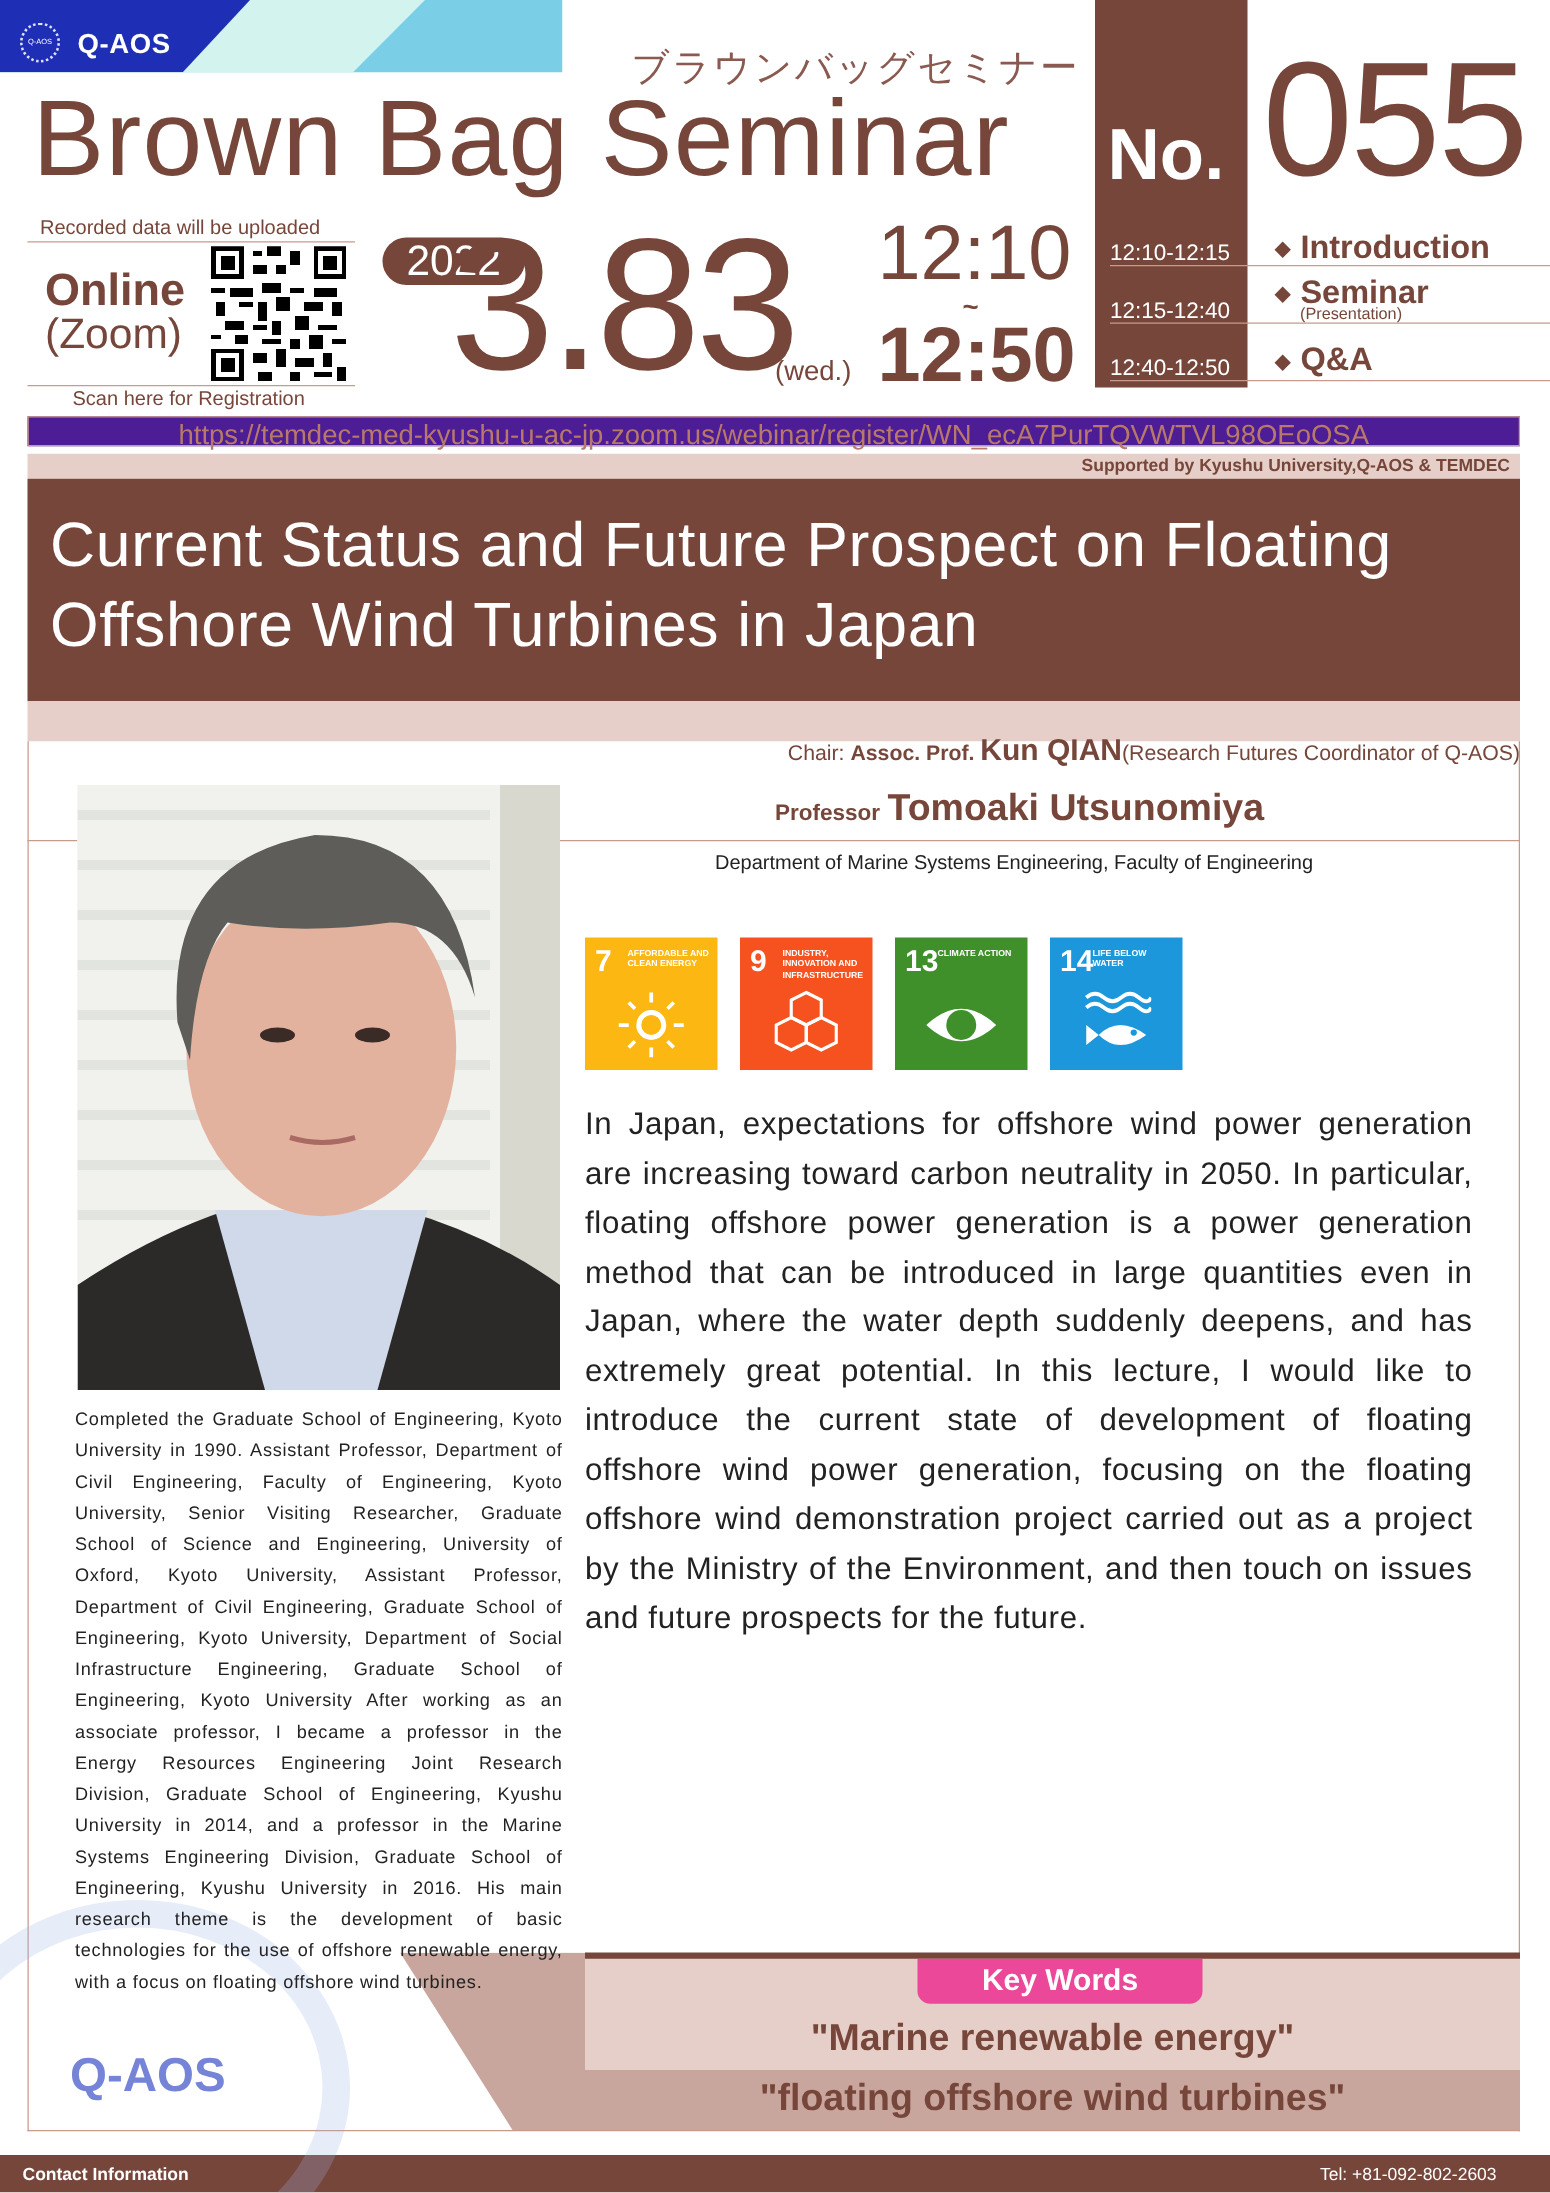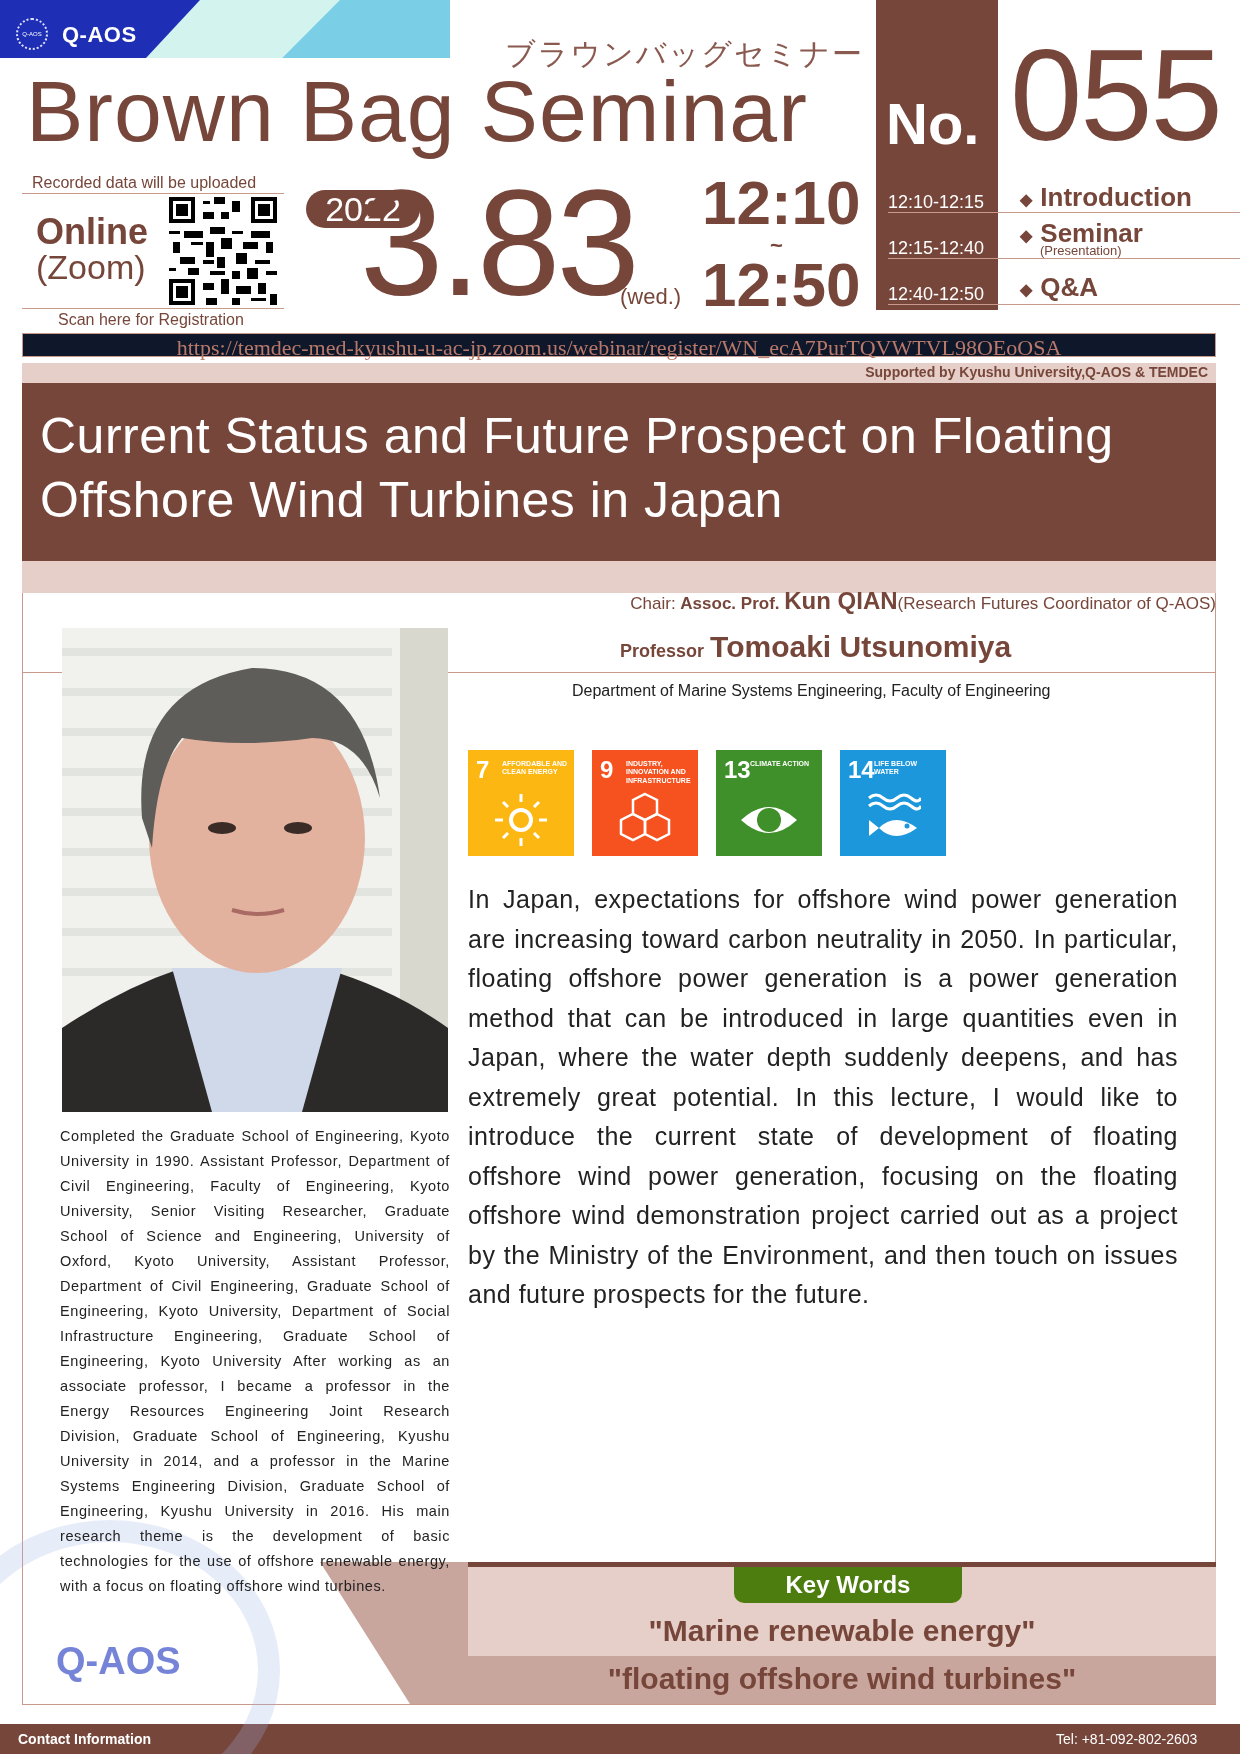--- a/index.html
+++ b/index.html
@@ -35,26 +35,26 @@
   .online { left: 36px; top: 214px; font-size: 36px; font-weight: bold; color:#77463a; line-height: 1; }
   .zoomtxt { left: 36px; top: 250px; font-size: 34px; color:#77463a; line-height: 1; }
   .qr { left: 168px; top: 197px; width: 110px; height: 108px; }
   .scan-line { left: 22px; top: 308px; width: 262px; height: 1px; background:#c89a8c; }
   .scan { left: 58px; top: 311px; font-size: 16px; color: #77463a; }
 
   
   .year-pill { left: 306px; top: 190px; width: 114px; height: 38px; border-radius: 19px; background:#77463a; color:#fff; font-size: 34px; text-align: center; line-height: 38px; }
   .date { left: 360px; top: 168px; font-size: 150px; color:#77463a; line-height: 1; letter-spacing: -4px; }
   .wed { left: 620px; top: 284px; font-size: 22px; color:#77463a; }
-  .time1 { left: 702px; top: 172px; font-size: 62px; font-weight: bold; color:#77463a; line-height: 1; }
+  .time1 { left: 702px; top: 172px; font-size: 62px; font-weight: normal; color:#77463a; line-height: 1; }
   .tilde { left: 770px; top: 233px; font-size: 22px; font-weight: bold; color:#77463a; }
   .time2 { left: 702px; top: 254px; font-size: 62px; font-weight: bold; color:#77463a; line-height: 1; }
 
   
-  .url-box { left: 22px; top: 333px; width: 1194px; height: 24px; border: 1.5px solid #c89a8c; background: #0f172a; font-family: Liberation Serif, serif; }
+  .url-box { left: 22px; top: 333px; width: 1194px; height: 24px; border: 1.5px solid #c89a8c; background: #4c1d95; }
   .url { width: 100%; text-align: center; font-size: 22px; color: #b8796a; line-height: 28px; }
   .support-bar { left: 22px; top: 363px; width: 1194px; height: 20px; background: #e6cfc8; }
   .support { right: 8px; top: 1px; font-size: 14px; color: #77463a; font-weight: bold; position:absolute; }
 
   
   .title-block { left: 22px; top: 383px; width: 1194px; height: 178px; background: #77463a; }
   .talk-title { left: 40px; top: 404px; width: 1180px; font-size: 50px; line-height: 64px; color: #fff; letter-spacing: 0.5px; }
   .chair-bar { left: 22px; top: 561px; width: 1194px; height: 32px; background: #e6cfc8; }
   .chair { position:absolute; right: 0; top: 6px; font-size: 17px; color:#77463a;margin-top:20px; }
   .chair b { font-weight: bold; }
@@ -81,21 +81,21 @@
 
   
   .wm { left: -60px; top: 1520px; width: 340px; height: 300px; border-radius: 50%; border: 22px solid rgba(160,180,230,0.25); z-index: 1; }
   .wm-text { left: 56px; top: 1640px; font-size: 38px; font-weight: bold; color: rgba(60,80,200,0.7); z-index: 1; }
 
   
   .kw-tri { left: 320px; top: 1562px; width: 150px; height: 142px; background: #c8a69d; clip-path: polygon(0 0, 100% 0, 100% 100%, 60% 100%); }
   .kw-bg1 { left: 468px; top: 1564px; width: 748px; height: 92px; background: #e6cfc8; }
   .kw-bg2 { left: 468px; top: 1656px; width: 748px; height: 48px; background: #c8a69d; }
   .kw-line { left: 468px; top: 1562px; width: 748px; height: 5px; background: #77463a; }
-  .kw-tab { left: 734px; top: 1567px; width: 228px; height: 36px; background: #4d7c0f; border-radius: 0 0 10px 10px; color: #fff; text-align: center; font-size: 24px; font-weight: bold; line-height: 36px; }
+  .kw-tab { left: 734px; top: 1567px; width: 228px; height: 36px; background: #ec4899; border-radius: 0 0 10px 10px; color: #fff; text-align: center; font-size: 24px; font-weight: bold; line-height: 36px; }
   .kw1 { left: 468px; top: 1614px; width: 748px; text-align: center; font-size: 30px; font-weight: bold; color: #77463a; }
   .kw2 { left: 468px; top: 1662px; width: 748px; text-align: center; font-size: 30px; font-weight: bold; color: #77463a; }
 
   
   .footer { left: 0; top: 1724px; width: 1240px; height: 30px; background: #77463a; color: #fff; font-size: 14px; line-height: 30px; }
   .footer span { position: absolute; top: 0; }
 </style>
 </head>
 <body>
 

